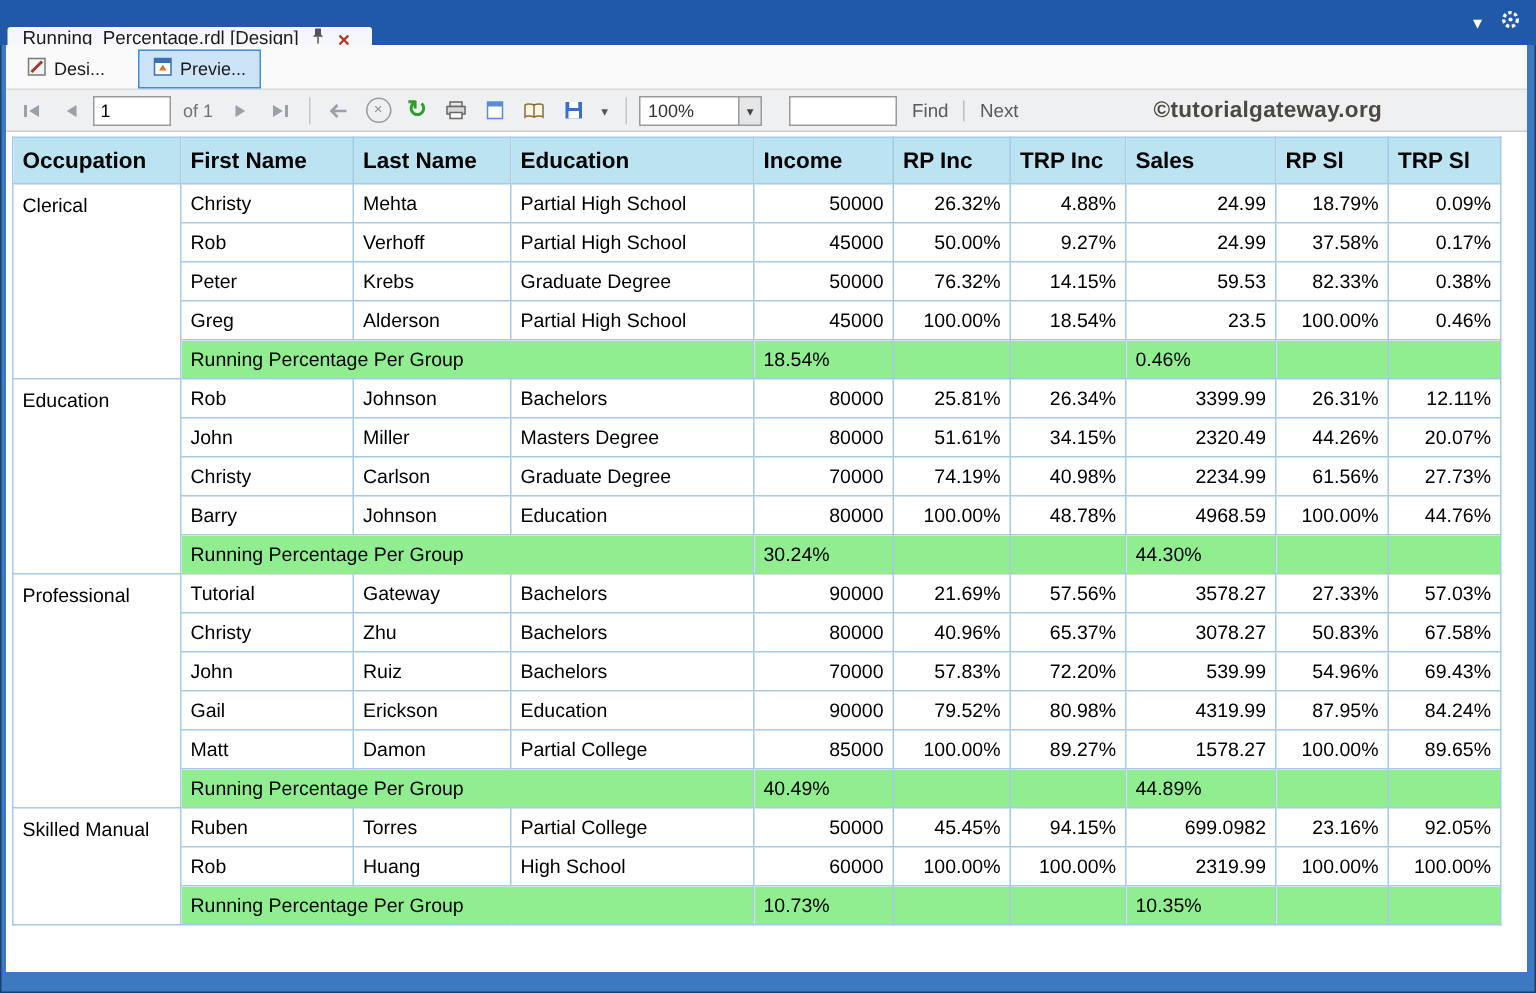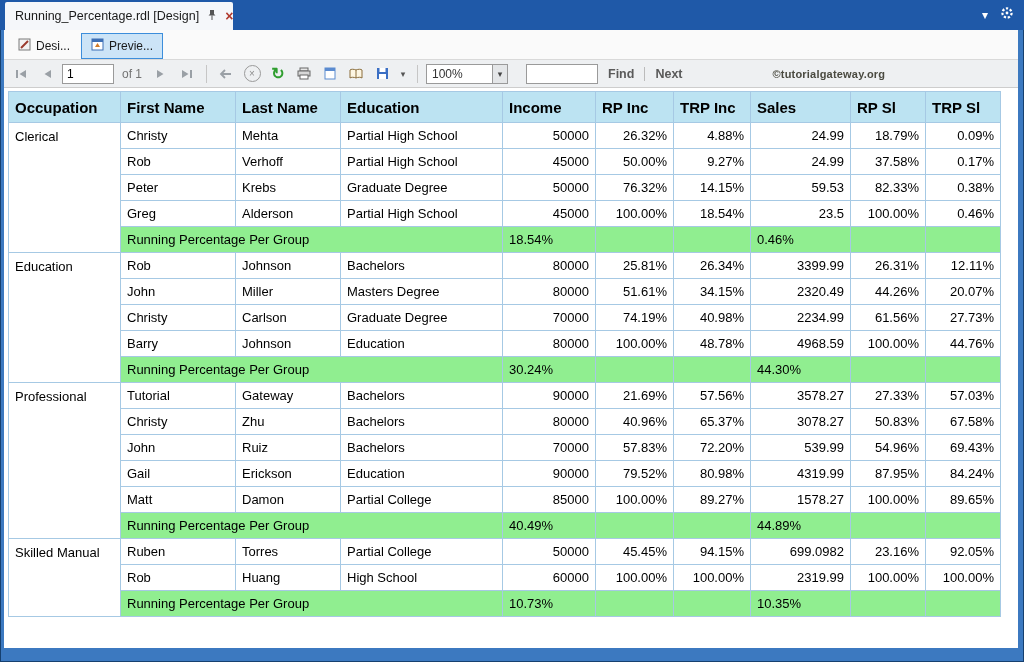--- a/index.html
+++ b/index.html
@@ -11,39 +11,39 @@
     position: absolute; inset: 0;
     background: var(--frame-blue, #3c79c0);
     box-shadow: inset 0 0 0 1px #16406f;
   }
   .titlebar {
     position: absolute; top: 0; left: 0; right: 0; height: 30px;
     background: var(--titlebar-blue, #1f59a8);
     display: flex; align-items: stretch;
   }
   .doc-tab {
-    margin-left: 5px; margin-top: 2px;
+    margin-left: 5px; margin-top: 18px;
     background: #f5f7fa; color: #1a1a1a;
-    display: flex; align-items: center; gap: 8px;
-    padding: 0 0 0 10px; font-size: 12.5px;
+    display: flex; align-items: flex-start; gap: 8px;
+    padding: 0 15px 0 10px; font-size: 12.5px;
     border-top-left-radius: 2px; border-top-right-radius: 2px;
   }
   .doc-tab .close-x { color: #b03a2e; font-weight: bold; font-size: 14px; cursor: pointer; }
   .title-right { position: absolute; right: 10px; top: 0; height: 30px; display: flex; align-items: center; gap: 12px; color: #fff; }
   .title-right .chev { font-size: 12px; line-height: 1; }
 
   .inner {
     position: absolute; left: 4px; right: 6px; top: 30px; bottom: 14px;
     background: #fff; display: flex; flex-direction: column;
   }
 
   
   .viewtabs {
     height: 30px; background: #fafafa; display: flex; align-items: flex-end;
-    padding-left: 4px; gap: 1px; border-bottom: 1px solid #d9d9d9;
+    padding-left: 4px; gap: 12px; border-bottom: 1px solid #d9d9d9;
   }
   .vtab {
     display: flex; align-items: center; gap: 5px;
     height: 26px; padding: 0 9px; font-size: 12px; color: #1a1a1a;
     border: 1px solid transparent; background: transparent; cursor: pointer;
   }
   .vtab.active {
     background: var(--active-tab-bg, #cce4f7);
     border: 1px solid #3d8edb;
   }
@@ -81,24 +81,24 @@
     display: flex; align-items: center; padding-left: 5px; font-size: 12px;
   }
   .zoom-drop {
     width: 16px; background: #e4e6e8; border: 1px solid #9a9a9a;
     display: flex; align-items: center; justify-content: center; font-size: 9px; color: #444;
   }
   .find-input {
     width: 72px; height: 20px; border: 1px solid #9a9a9a; background: #fff;
     margin-left: 14px; font-size: 12px; padding: 0 4px; font-family: "Liberation Sans", sans-serif;
   }
-  .link-label { color: #5a5a5a; margin: 0 6px; cursor: pointer; font-size: 12.5px; font-weight: bold; }
+  .link-label { color: #5a5a5a; margin: 0 6px; cursor: pointer; font-size: 12.5px; }
   .find-divider { width: 1px; height: 14px; background: #bbb; }
   .watermark {
-    margin-left: 80px; font-weight: bold; font-size: 11px; color: #4a4a40;
+    margin-left: 80px; font-weight: bold; font-size: 15px; color: #4a4a40;
     letter-spacing: 0.2px;
   }
 
   
   .report-area { flex: 1; background: #fff; position: relative; overflow: hidden; }
   .report { position: absolute; top: 3px; left: 4px; }
   table { border-collapse: collapse; table-layout: fixed; width: 992px; }
   th, td {
     border: 1px solid #a6c9e4; overflow: hidden; white-space: nowrap;
     font-size: 13px; padding: 0 6px; height: 26px; color: #000; background: #fff;

